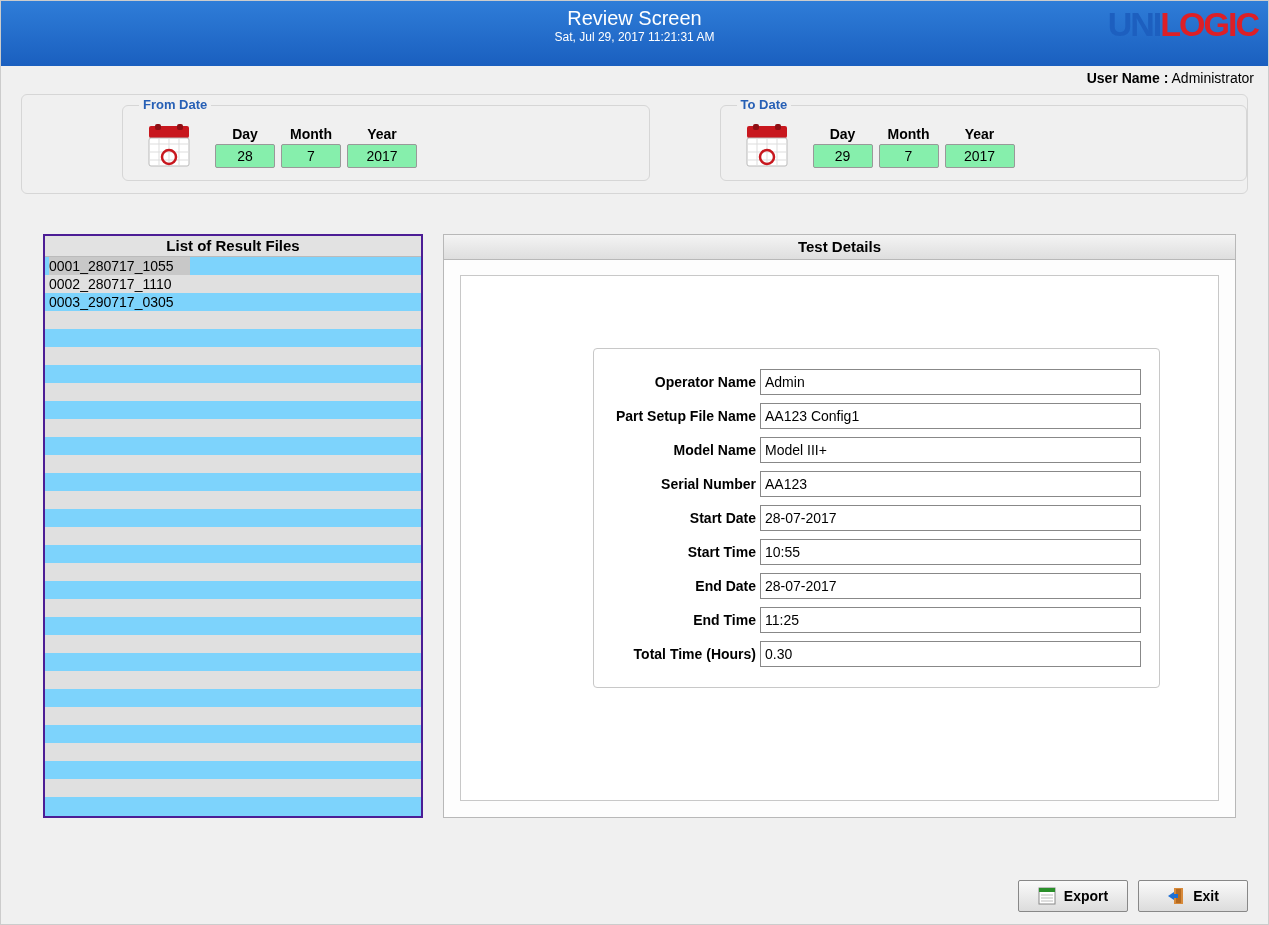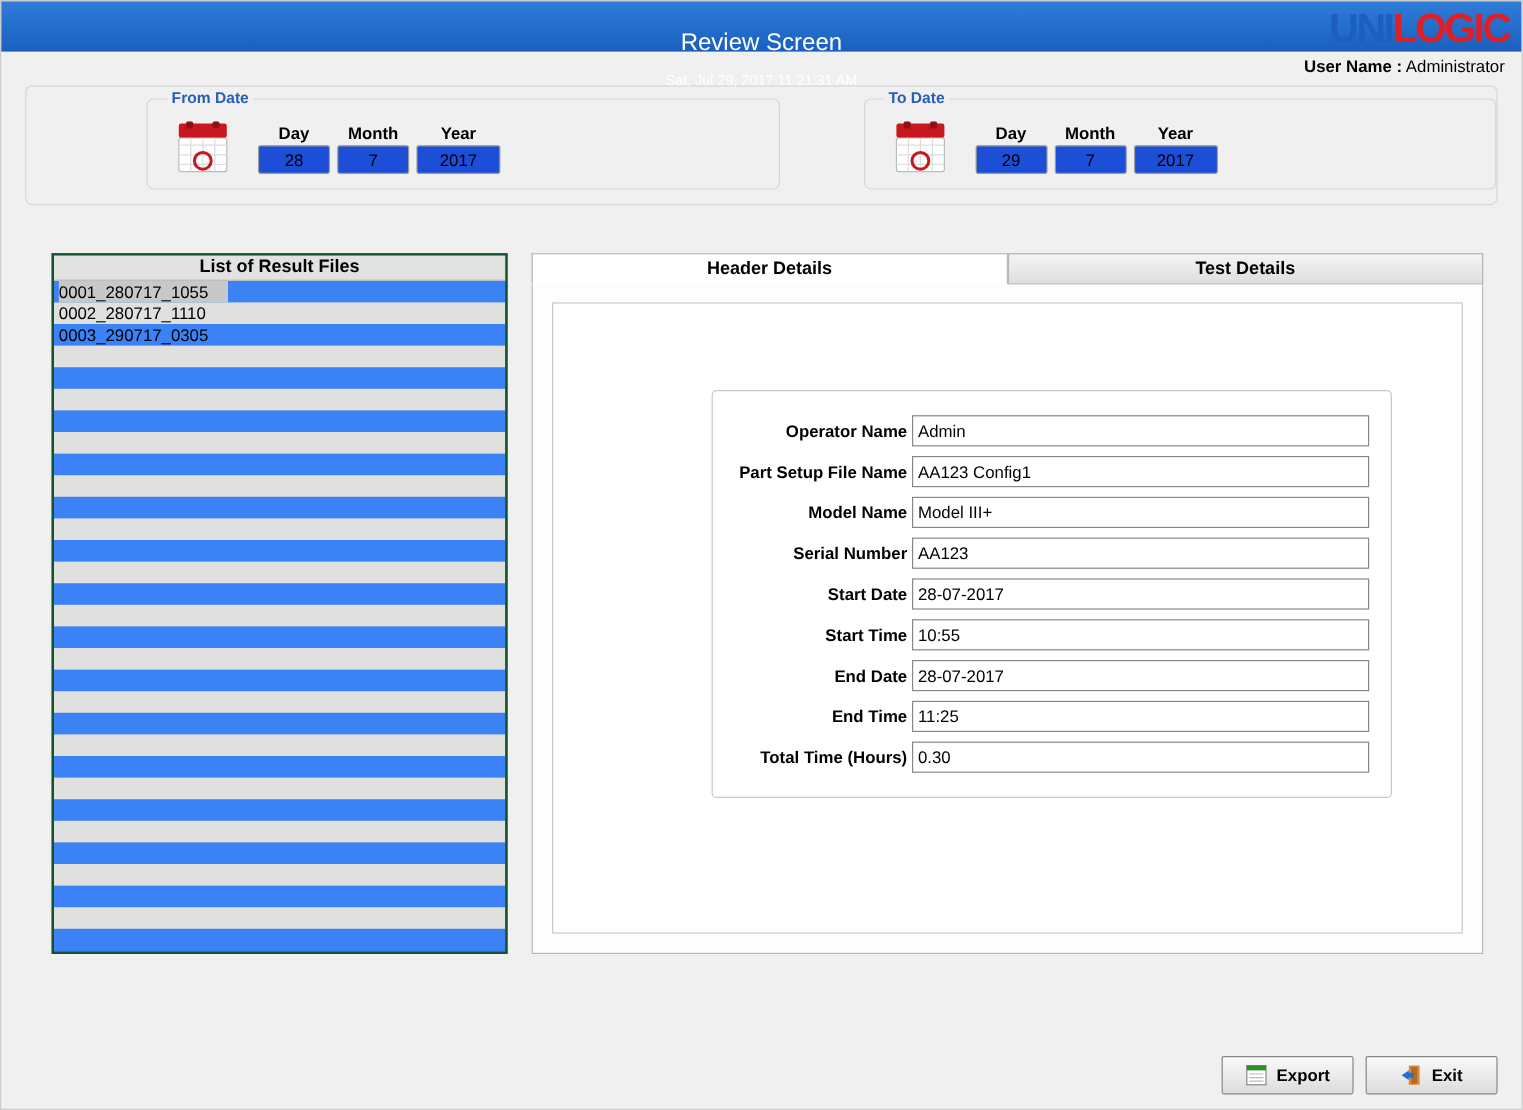--- a/index.html
+++ b/index.html
@@ -12,34 +12,34 @@
   }
   .app {
     width: 1269px;
     height: 925px;
     background: #f0f0f0;
     border: 1px solid #ccc;
     position: relative;
     overflow: hidden;
   }
   .header {
-    height: 42px;
+    height: 65px;
     background: linear-gradient(#2f7dd8, #1a5fbf);
     color: #fff;
     text-align: center;
     position: relative;
-    padding-top: 24px;
+    padding-top: 6px;
   }
   .header .title {
     font-size: 20px;
     font-weight: 400;
   }
   .header .timestamp {
     font-size: 12px;
-    margin-top: 12px;
+    margin-top: 0;
   }
   .logo {
     position: absolute;
     right: 10px;
     top: 4px;
     font-size: 34px;
     font-weight: 900;
     letter-spacing: -2px;
     font-family: Arial Black, Arial, sans-serif;
   }
@@ -82,39 +82,39 @@
     font-size: 13px;
     color: #265fb5;
     font-weight: bold;
   }
   .cal-icon svg { display: block; }
   .dmy { display: flex; gap: 6px; }
   .dmy .col { text-align: center; }
   .dmy .lbl { font-weight: bold; font-size: 14px; margin-bottom: 2px; }
   .dmy .box {
     border: 1px solid #999;
-    background: #1d4ed8;
+    background: #86efac;
     width: 60px;
     height: 24px;
     line-height: 22px;
     font-size: 14px;
     border-radius: 2px;
   }
   .dmy .col.year .box { width: 70px; text-align: center; }
 
   .main {
     display: flex;
     gap: 20px;
     padding: 40px 32px 0 42px;
   }
   .list-panel {
     width: 380px;
     height: 584px;
-    border: 2px solid #14532d;
-    background: #3b82f6;
+    border: 2px solid #4c1d95;
+    background: #7dd3fc;
     display: flex;
     flex-direction: column;
   }
   .list-head {
     background: #e2e2e2;
     border-bottom: 1px solid #bbb;
     text-align: center;
     font-weight: bold;
     font-size: 15px;
     height: 21px;
@@ -349,21 +349,20 @@
           <div class="list-row"></div>
           <div class="list-row"></div>
           <div class="list-row"></div>
           <div class="list-row"></div>
           <div class="list-row"></div>
         </div>
     </div>
 
     <div class="details-panel">
       <div class="tabs">
-        <div class="tab active">Header Details</div>
         <div class="tab">Test Details</div>
       </div>
       <div class="details-inner">
         <div class="form-box">
           <div class="form-row">
               <div class="flabel">Operator Name</div>
               <div class="fval">Admin</div>
             </div>
           <div class="form-row">
               <div class="flabel">Part Setup File Name</div>

